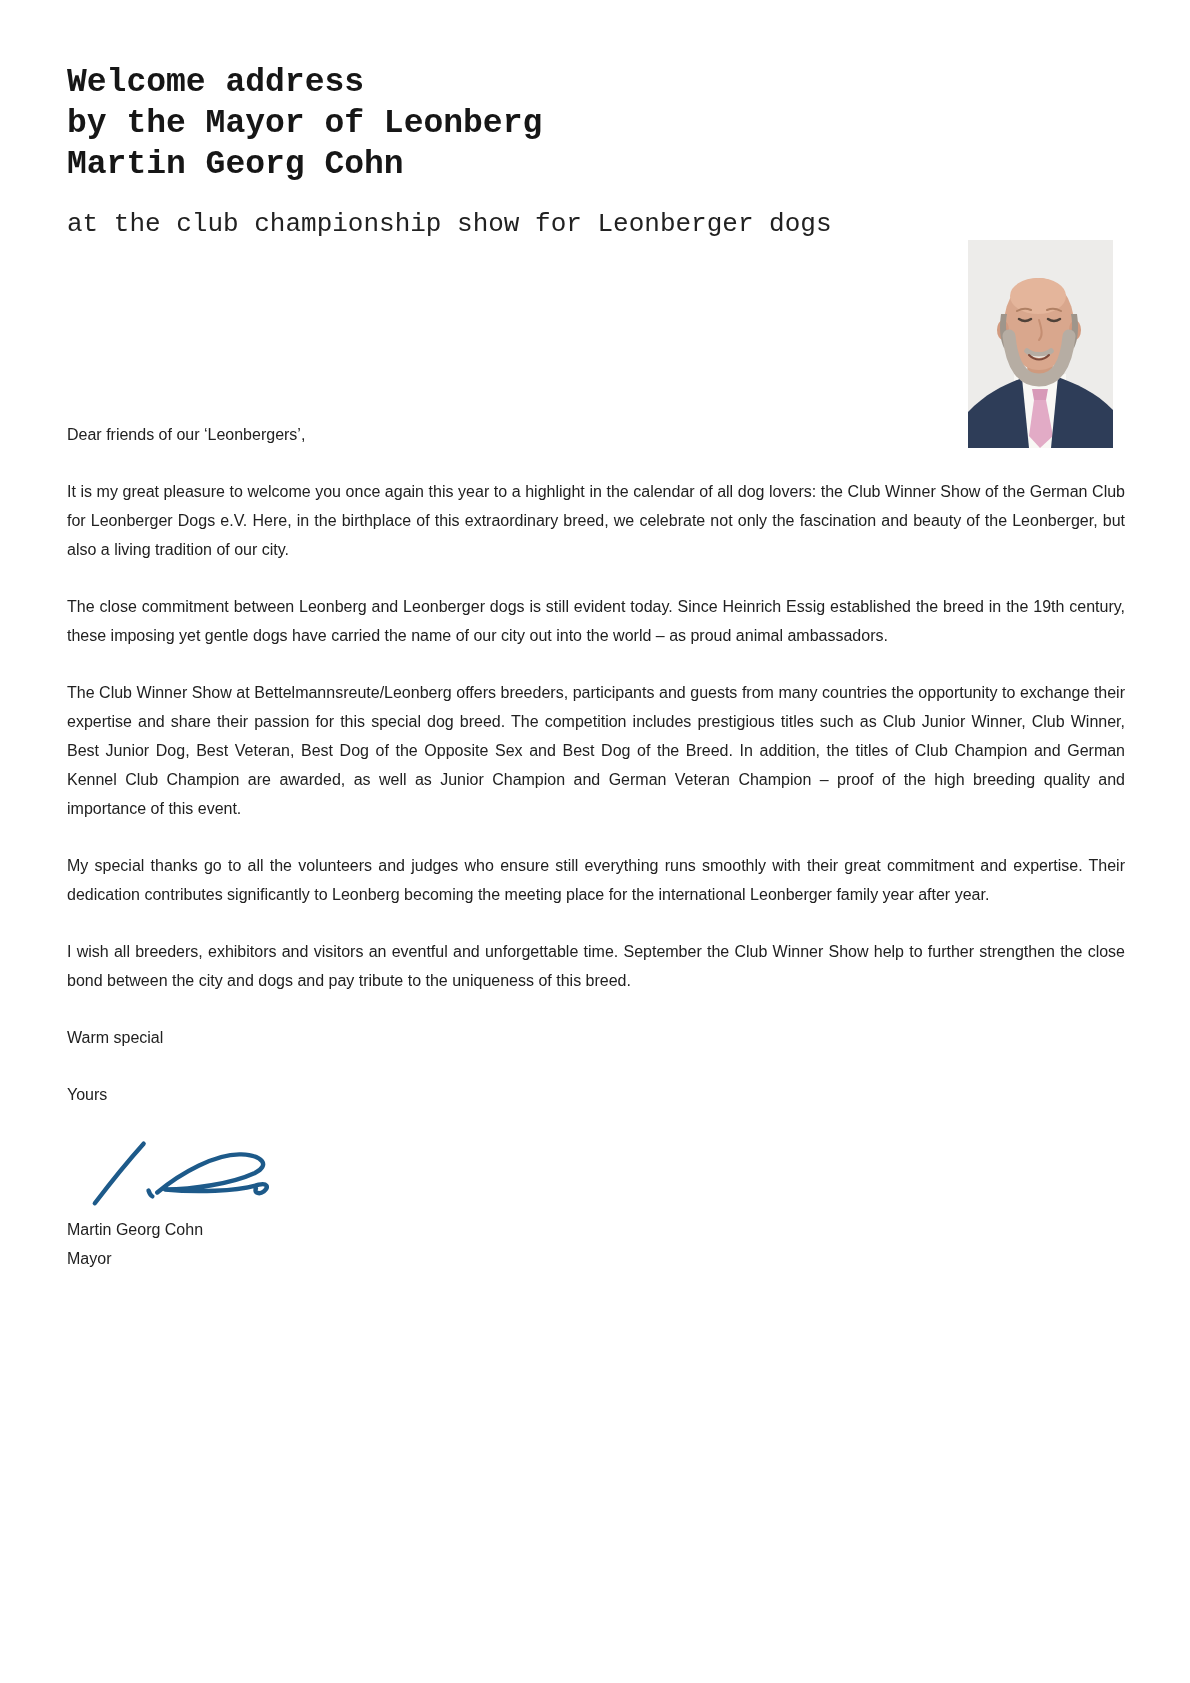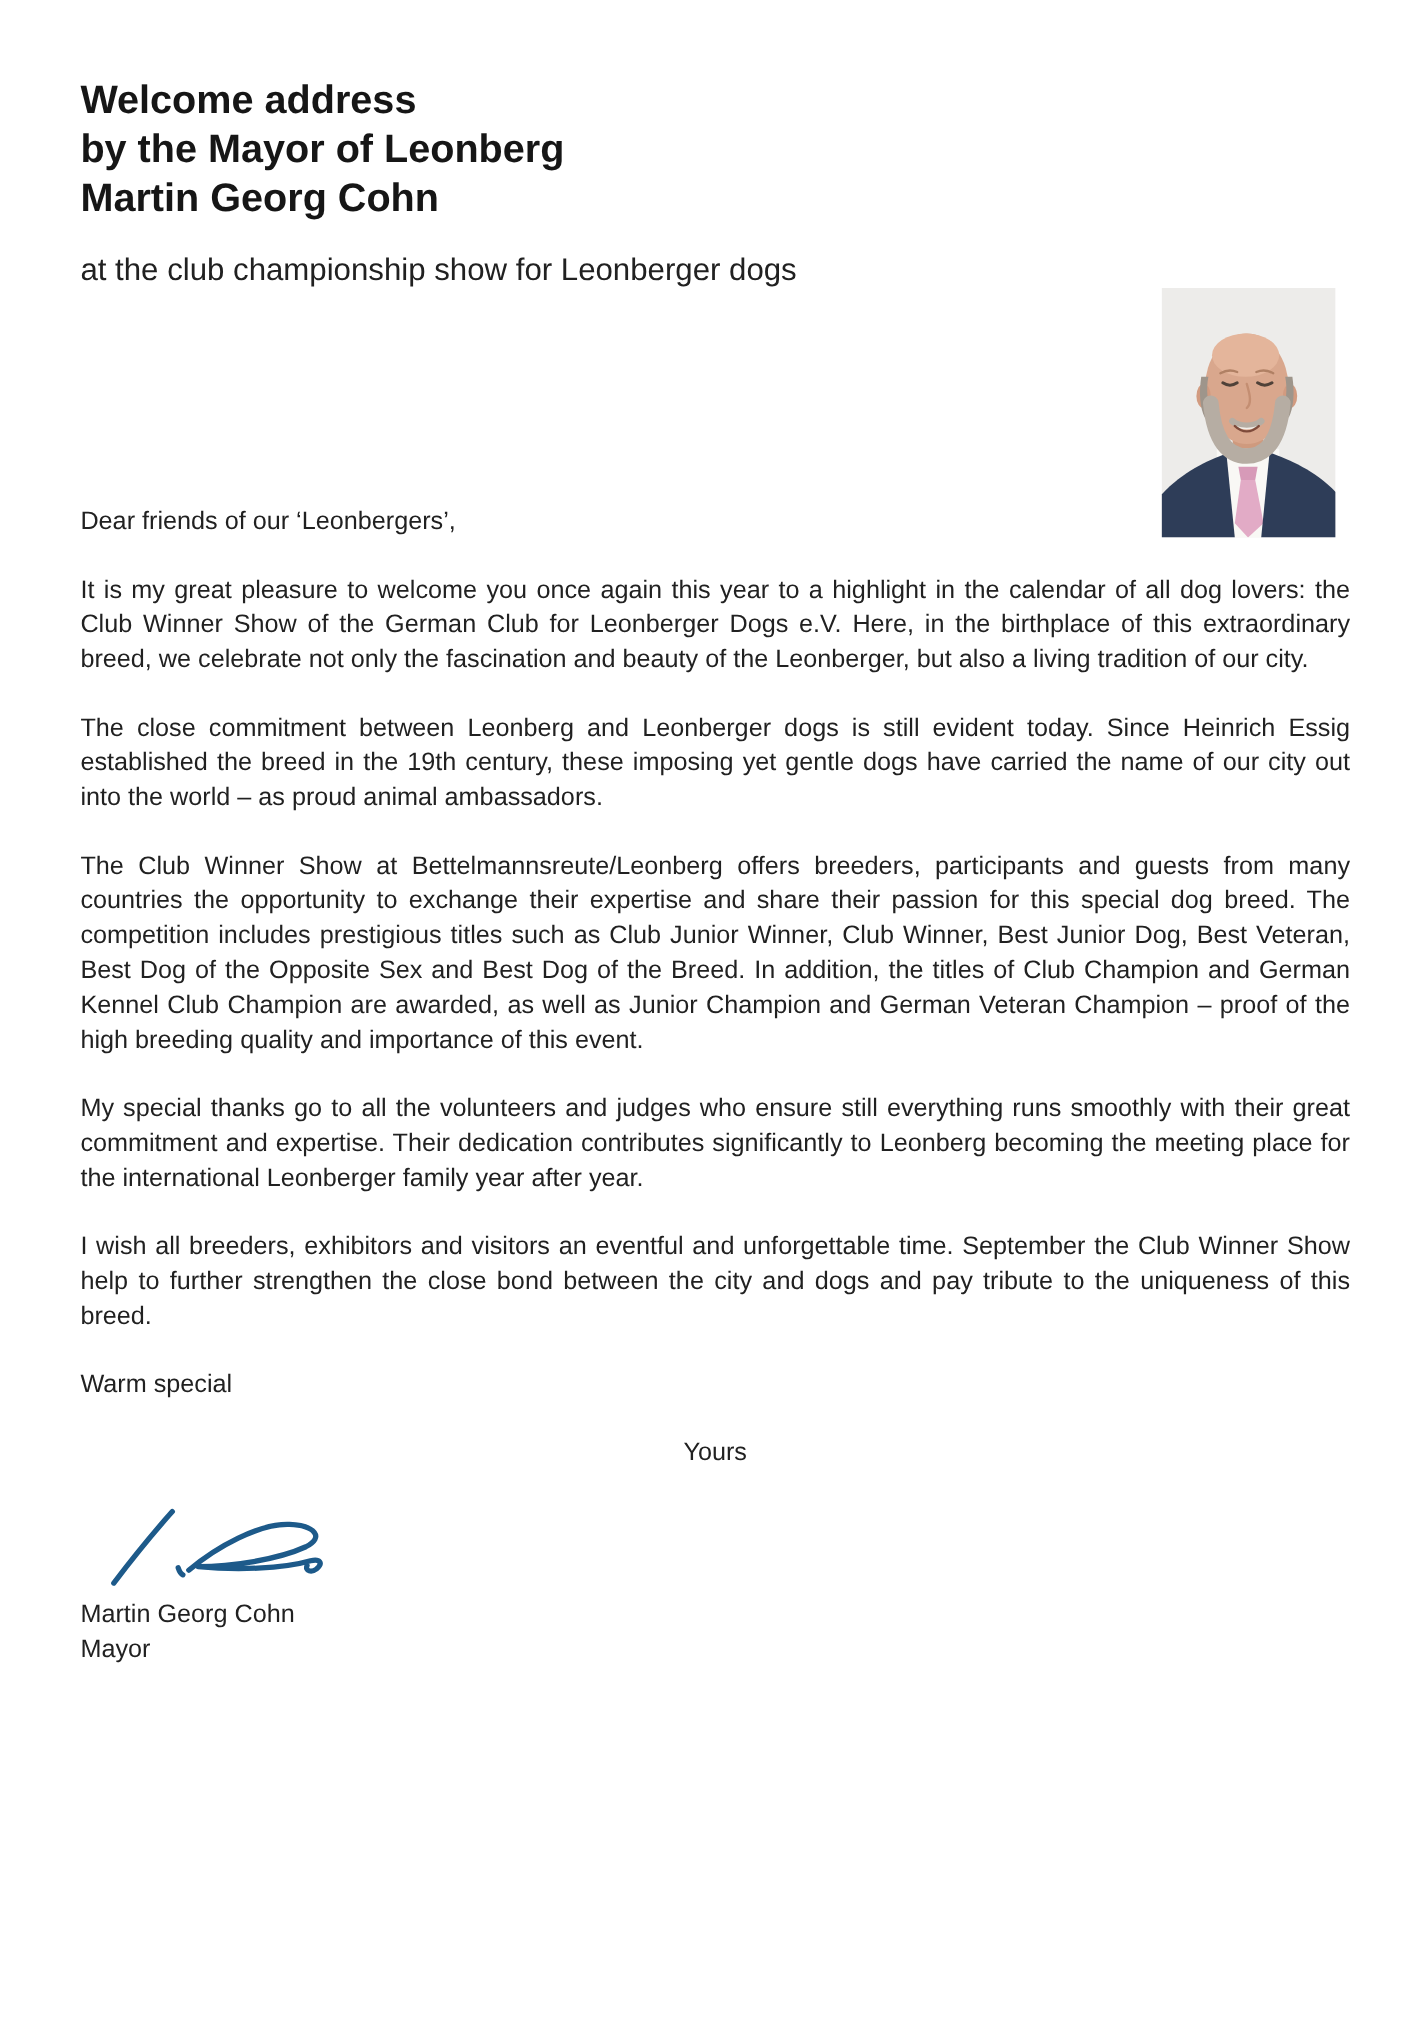--- a/index.html
+++ b/index.html
@@ -5,21 +5,21 @@
   html, body { margin: 0; padding: 0; background: #ffffff; }
   .page {
     position: relative;
     width: 1190px;
     height: 1683px;
     background: #ffffff;
     overflow: hidden;
     font-family: "Liberation Sans", sans-serif;
     color: #212121;
   }
-  .doc-header { padding: 62px 40px 0 67px; }
+  .doc-header { padding: 62px 40px 0 67px; font-family: Liberation Mono, monospace; }
   .title {
     margin: 0;
     font-size: 33px;
     line-height: 41px;
     font-weight: 700;
     color: #161616;
   }
   .title-line { display: block; }
   .subtitle {
     margin: 25px 0 0 0;
@@ -36,28 +36,28 @@
     height: 208px;
     margin: 0;
   }
   .portrait svg { display: block; width: 100%; height: 100%; }
   .letter {
     position: absolute;
     top: 420px;
     left: 0;
     right: 0;
     padding: 0 65px 0 67px;
-    font-size: 21px;
+    font-size: 16px;
     line-height: 29px;
   }
   .salutation { margin: 0 0 28px 0; }
   .para { margin: 0 0 28px 0; text-align: justify; }
   .closing { margin: 36px 0 28px 0; }
   .closing-top { margin-top: 8px; }
-  .valediction { margin: 0 0 26px 0; text-align: center; }
+  .valediction { margin: 0 0 26px 0; }
   .letter p { margin-top: 0; }
   .signature {
     width: 205px;
     height: 72px;
     margin: 0 0 8px 20px;
   }
   .signature svg { display: block; width: 100%; height: 100%; }
   .signer-name { margin: 6px 0 0 0; }
   .signer-title { margin: 0; }
 </style>

